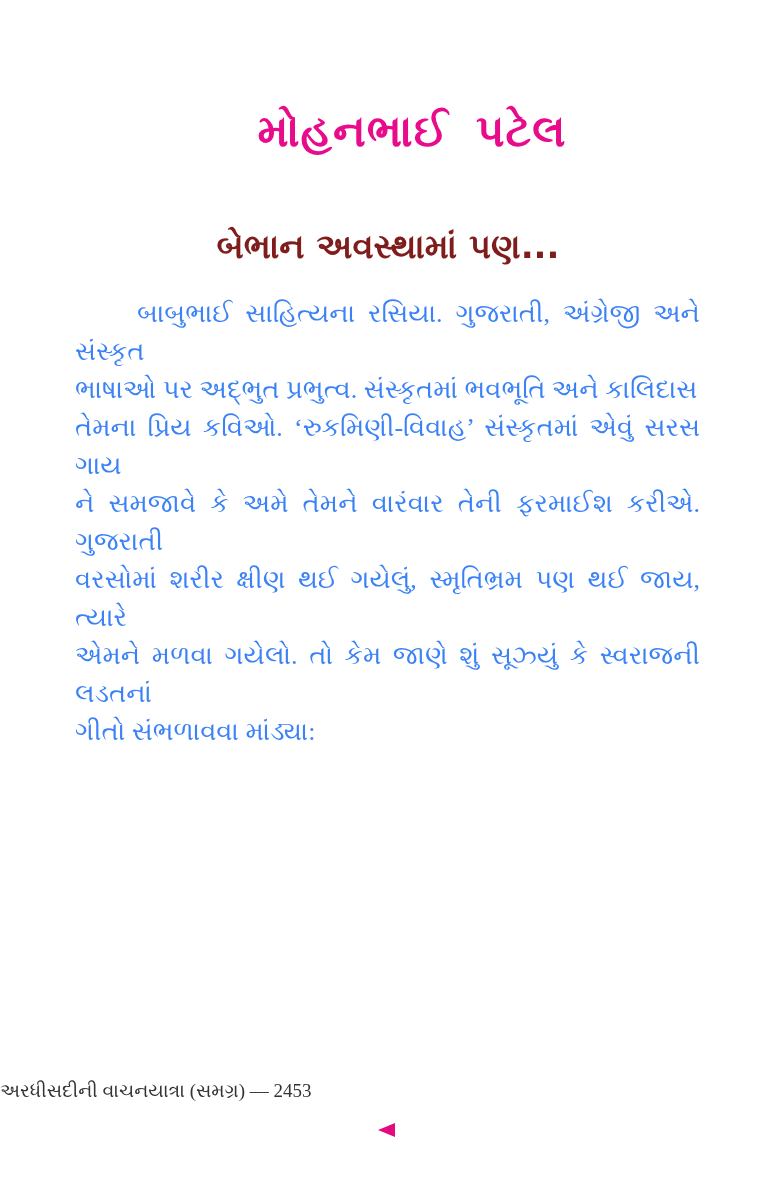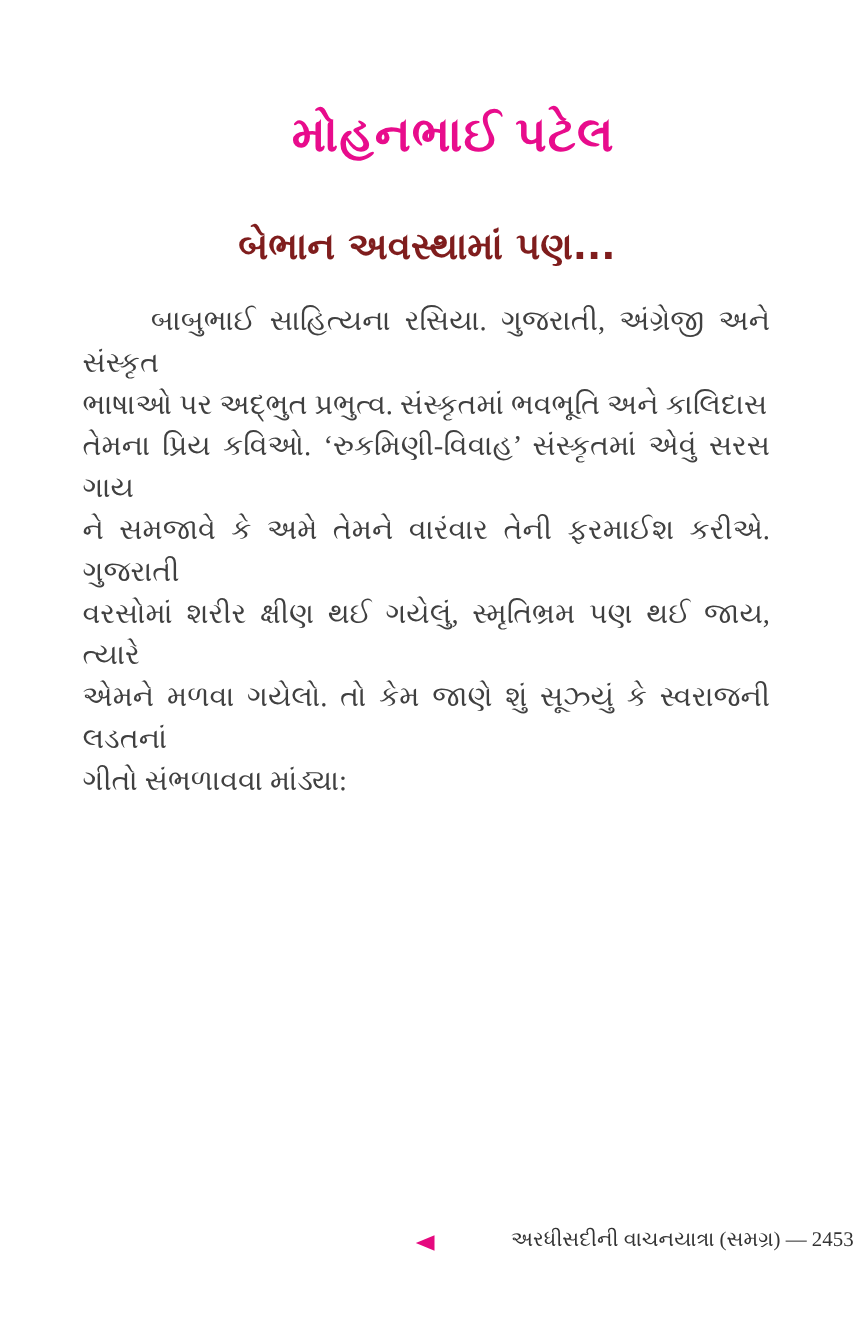--- a/index.html
+++ b/index.html
@@ -9,24 +9,24 @@
   }
   .page {
     position: relative;
     width: 776px;
     height: 1199px;
     background: #ffffff;
     overflow: hidden;
     font-family: "Liberation Serif", "DejaVu Serif", serif;
   }
   .author-title {
-    margin: 0;
+    margin: 11px;
     padding-top: 95px;
     text-align: center;
-    font-family: Liberation Serif, serif;
+    font-family: Liberation Mono, monospace;
     font-size: 44px;
     line-height: 56px;
     font-weight: bold;
     color: #e80c8c;
     letter-spacing: 1px;
     padding-left: 48px;
   }
   .article-title {
     margin: 0;
     padding-top: 50px;
@@ -34,41 +34,41 @@
     font-family: "DejaVu Sans", "Liberation Sans", sans-serif;
     font-size: 34px;
     line-height: 46px;
     font-weight: bold;
     color: #7f1d1d;
   }
   .body-text {
     margin: 26px 76px 0 75px;
     font-size: 26px;
     line-height: 38px;
-    color: #404040;
+    color: #3b82f6;
   }
   .prose div {
     text-align: justify;
   }
   .prose div:first-child {
     text-indent: 62px;
   }
   .verse {
     font-style: italic;
     margin: 16px 0 16px 60px;
   }
   .verse div {
     line-height: 38px;
   }
   .footer {
     position: absolute;
-    top: 1117px;
+    top: 1080px;
     left: 0;
     width: 100%;
-    text-align: right;
+    text-align: left;
     font-size: 19px;
     color: #333333;
   }
   .nav-triangle {
     position: absolute;
     top: 1123px;
     left: 378px;
     width: 0;
     height: 0;
     border-top: 7px solid transparent;

